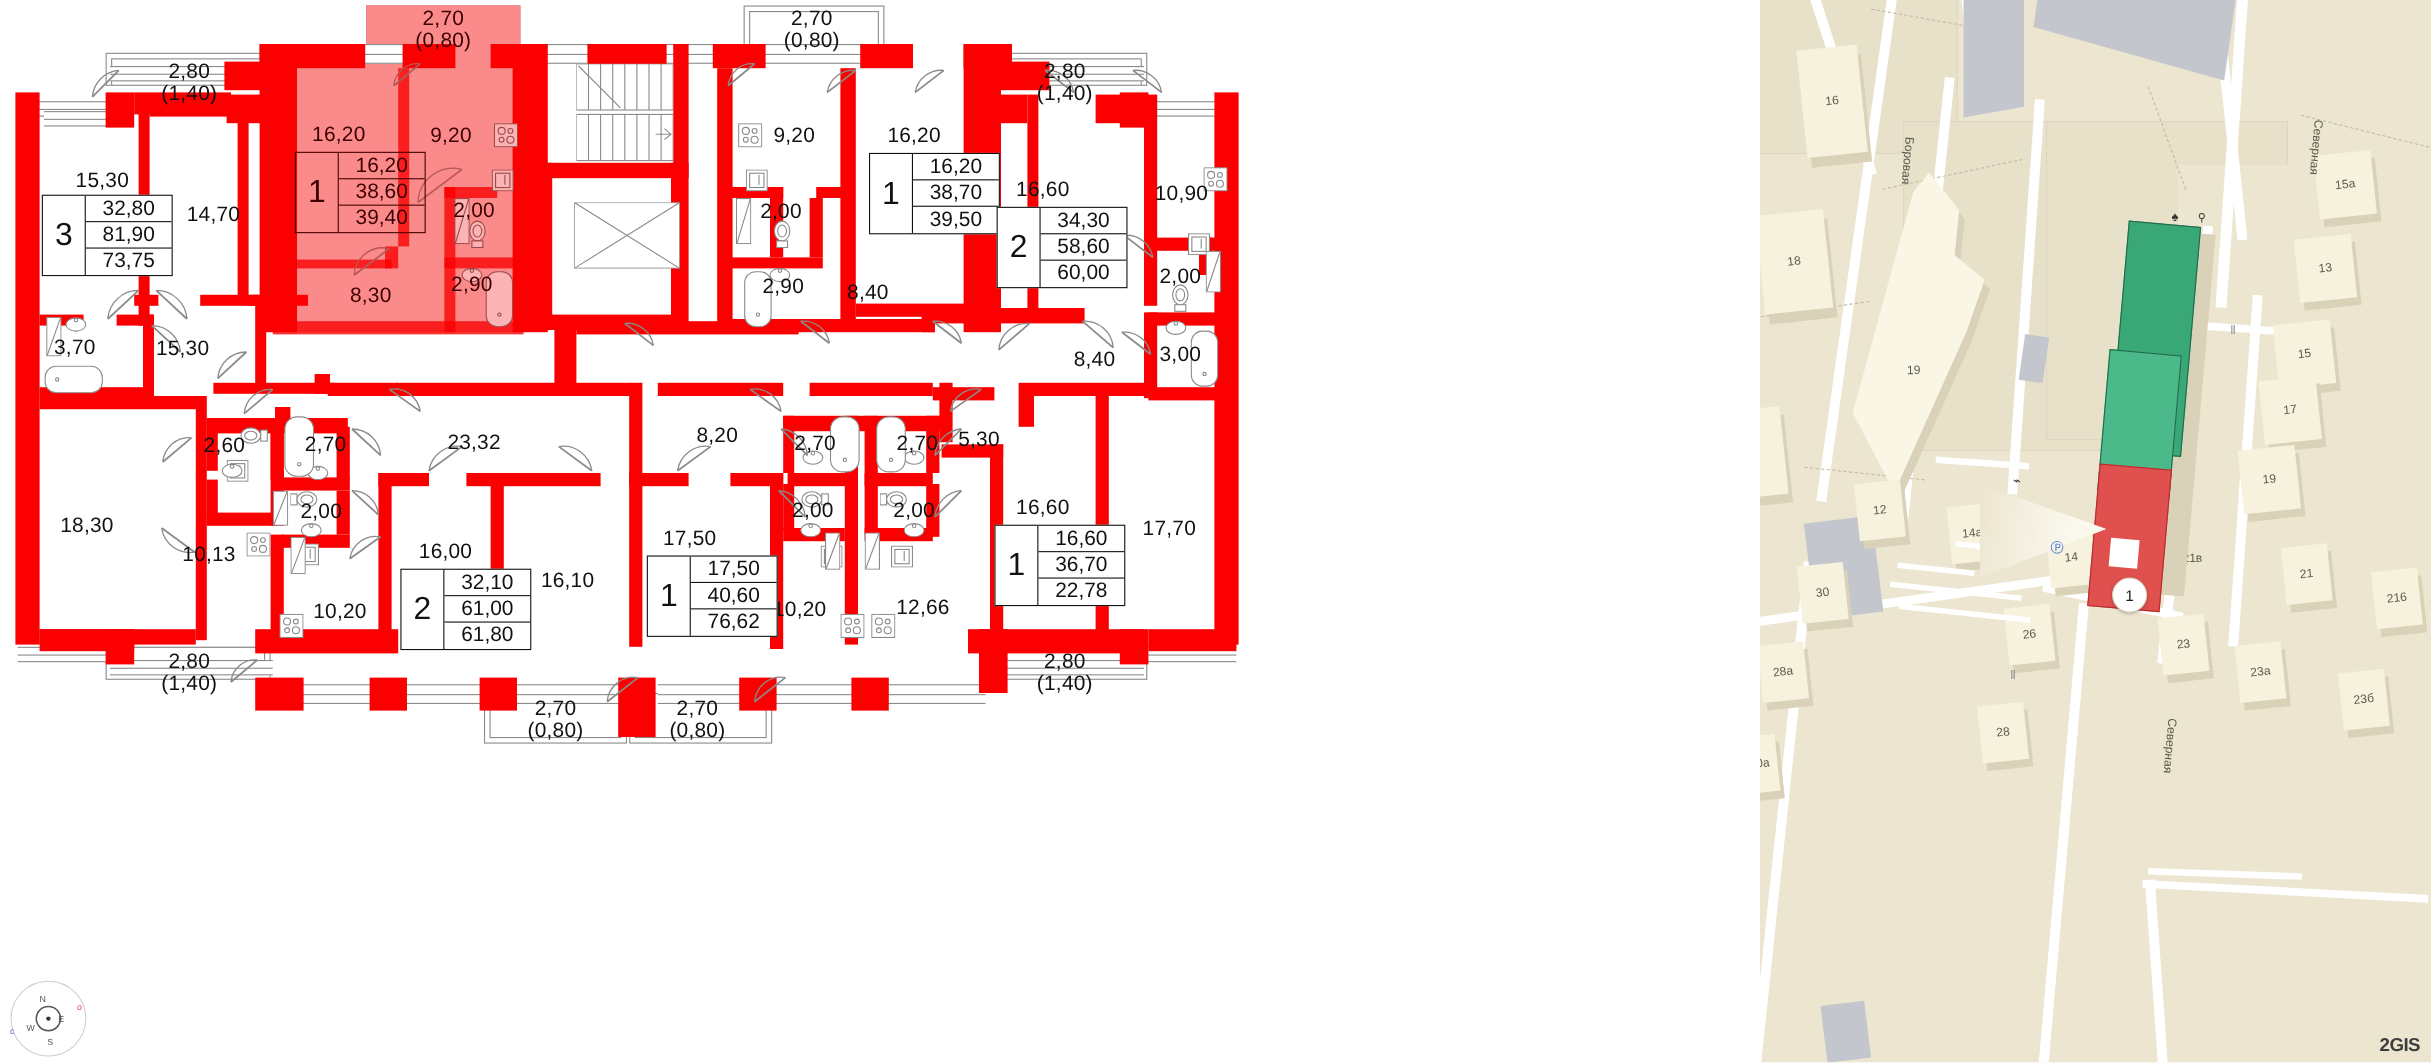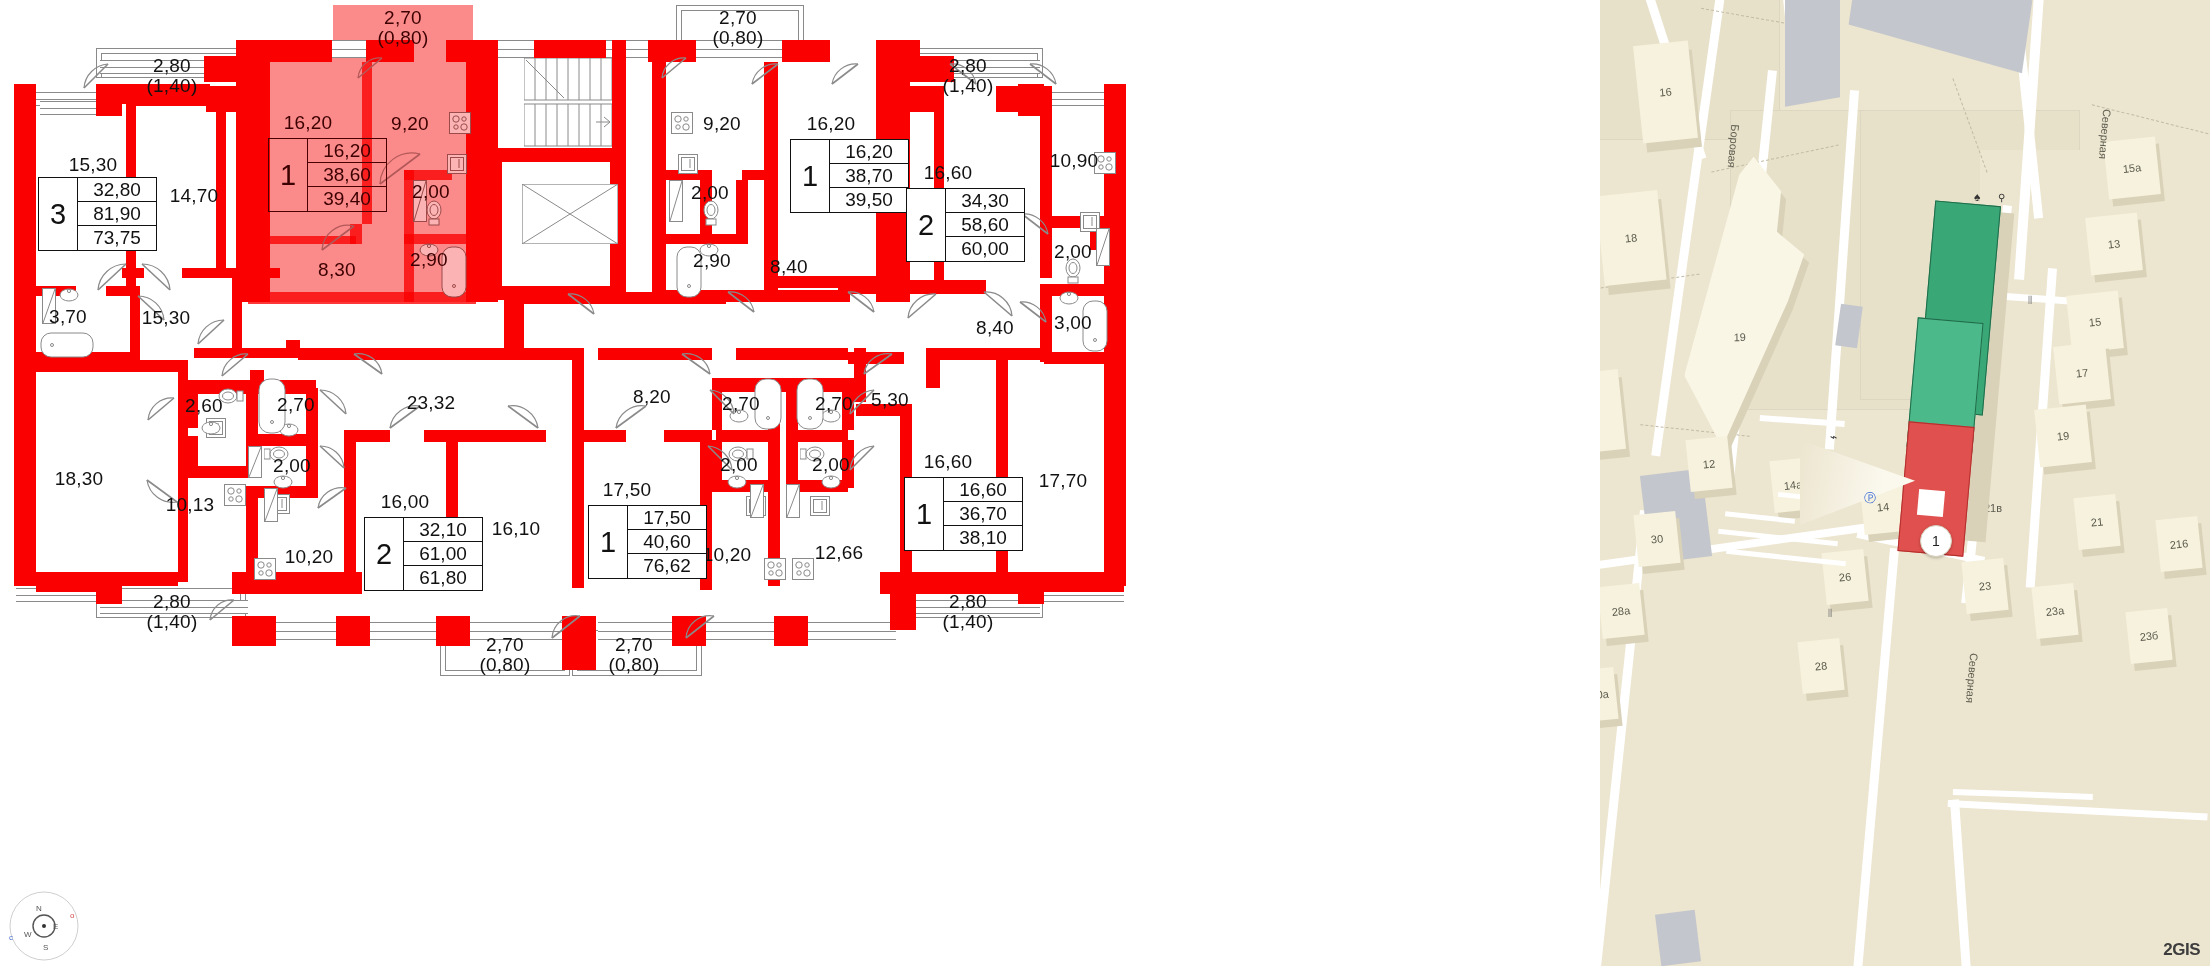--- a/index.html
+++ b/index.html
@@ -867,21 +867,21 @@
     <div class="lbl onhl" style="left:410px;top:124px;">9,20</div>
     <div class="lbl onhl" style="left:431px;top:192px;">2,00</div>
     <div class="lbl onhl" style="left:429px;top:260px;">2,90</div>
     <div class="lbl onhl" style="left:337px;top:270px;">8,30</div>
     <div class="lbl" style="left:722px;top:124px;">9,20</div>
     <div class="lbl" style="left:710px;top:193px;">2,00</div>
     <div class="lbl" style="left:712px;top:261px;">2,90</div>
     <div class="lbl" style="left:789px;top:267px;">8,40</div>
     <div class="lbl" style="left:831px;top:124px;">16,20</div>
     <div class="lbl" style="left:948px;top:173px;">16,60</div>
-    <div class="lbl" style="left:1074px;top:161px;">10,90</div>
+    <div class="lbl" style="left:1074px;top:177px;">10,90</div>
     <div class="lbl" style="left:1073px;top:252px;">2,00</div>
     <div class="lbl" style="left:1073px;top:323px;">3,00</div>
     <div class="lbl" style="left:995px;top:328px;">8,40</div>
     <div class="lbl" style="left:68px;top:317px;">3,70</div>
     <div class="lbl" style="left:166px;top:318px;">15,30</div>
     <div class="lbl" style="left:79px;top:479px;">18,30</div>
     <div class="lbl" style="left:190px;top:505px;">10,13</div>
     <div class="lbl" style="left:204px;top:406px;">2,60</div>
     <div class="lbl" style="left:296px;top:405px;">2,70</div>
     <div class="lbl" style="left:292px;top:466px;">2,00</div>
@@ -986,21 +986,21 @@
         <div>40,60</div>
         <div>76,62</div>
       </div>
     </div>
 
     <div class="badge" style="left:904px;top:477px;">
       <div class="num">1</div>
       <div class="rows">
         <div>16,60</div>
         <div>36,70</div>
-        <div>38,10</div>
+        <div>22,78</div>
       </div>
     </div>
 
     <div id="compass">
       <svg width="76" height="76">
         <circle cx="38" cy="38" r="34" fill="none" stroke="#cfcfcf" stroke-width="1"></circle>
         <circle cx="38" cy="38" r="11" fill="none" stroke="#555" stroke-width="1.4"></circle>
         <circle cx="38" cy="38" r="2" fill="#333"></circle>
         <text x="30" y="23" font-size="8" fill="#555" font-family="Liberation Sans, sans-serif">N</text>
         <text x="47" y="41" font-size="8" fill="#555" font-family="Liberation Sans, sans-serif">E</text>

